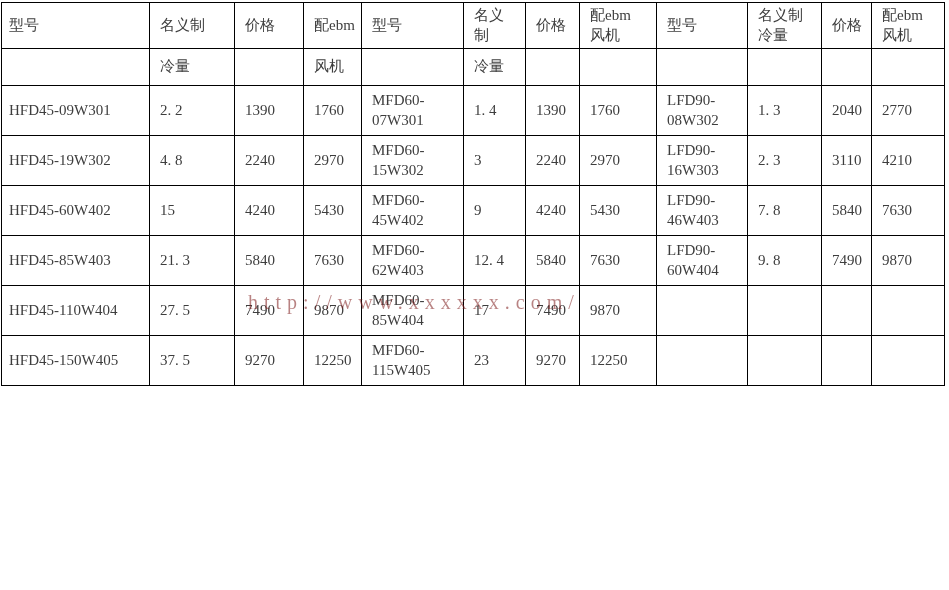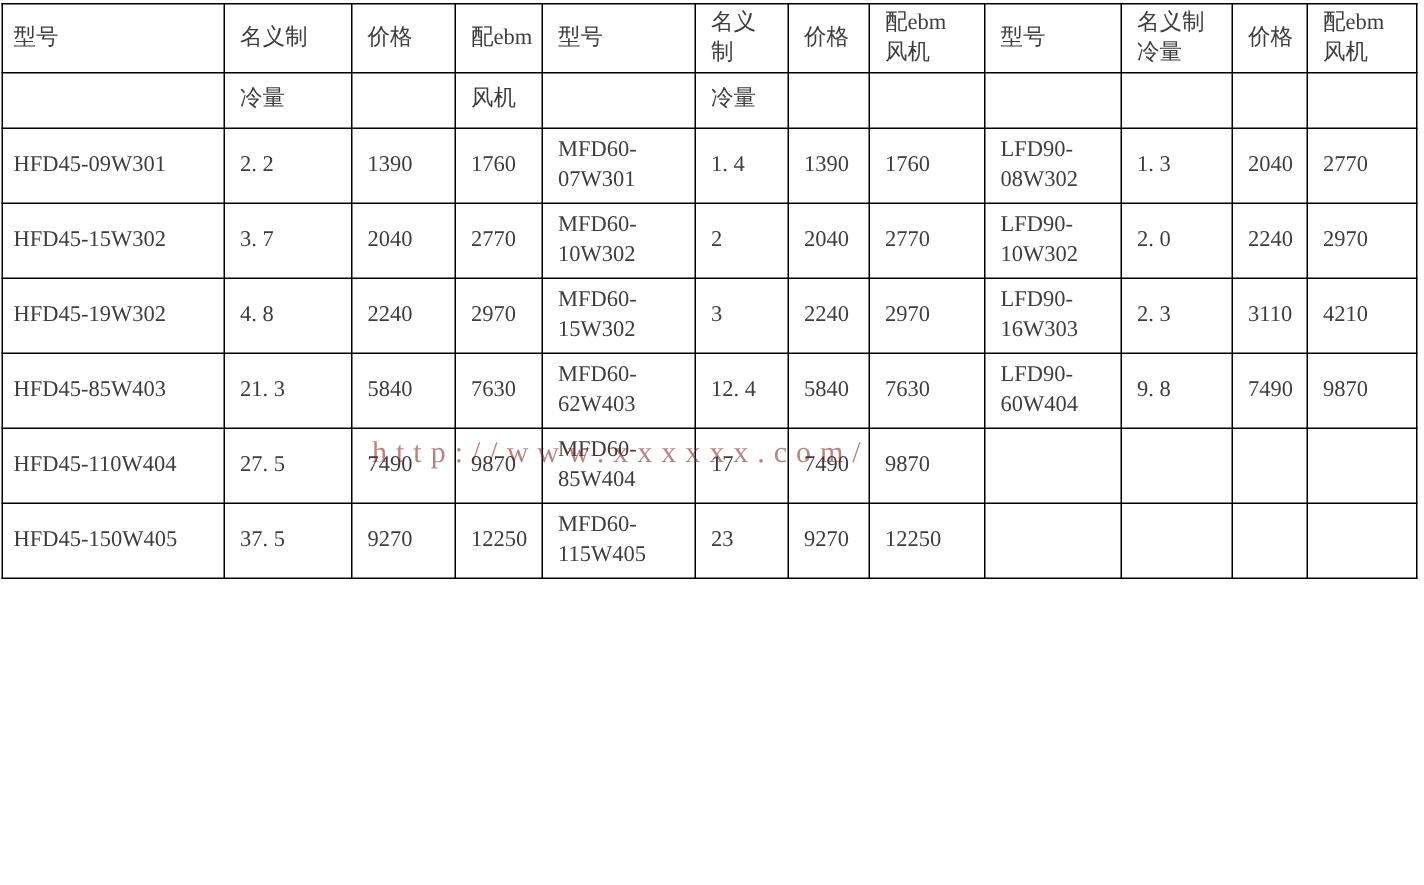--- a/index.html
+++ b/index.html
@@ -115,50 +115,50 @@
           <td class="c5">1. 4</td>
           <td class="c6">1390</td>
           <td class="c7">1760</td>
           <td class="c8">LFD90-
 08W302</td>
           <td class="c9">1. 3</td>
           <td class="c10">2040</td>
           <td class="c11">2770</td>
         </tr>
         <tr class="data-row">
-          <td class="c0">HFD45-15W302</td>
-          <td class="c1">3. 7</td>
-          <td class="c2">2040</td>
-          <td class="c3">2770</td>
-          <td class="c4">MFD60-
-10W302</td>
-          <td class="c5">2</td>
-          <td class="c6">2040</td>
-          <td class="c7">2770</td>
-          <td class="c8">LFD90-
-10W302</td>
-          <td class="c9">2. 0</td>
-          <td class="c10">2240</td>
-          <td class="c11">2970</td>
-        </tr>
-        <tr class="data-row">
           <td class="c0">HFD45-19W302</td>
           <td class="c1">4. 8</td>
           <td class="c2">2240</td>
           <td class="c3">2970</td>
           <td class="c4">MFD60-
 15W302</td>
           <td class="c5">3</td>
           <td class="c6">2240</td>
           <td class="c7">2970</td>
           <td class="c8">LFD90-
 16W303</td>
           <td class="c9">2. 3</td>
           <td class="c10">3110</td>
           <td class="c11">4210</td>
+        </tr>
+        <tr class="data-row">
+          <td class="c0">HFD45-60W402</td>
+          <td class="c1">15</td>
+          <td class="c2">4240</td>
+          <td class="c3">5430</td>
+          <td class="c4">MFD60-
+45W402</td>
+          <td class="c5">9</td>
+          <td class="c6">4240</td>
+          <td class="c7">5430</td>
+          <td class="c8">LFD90-
+46W403</td>
+          <td class="c9">7. 8</td>
+          <td class="c10">5840</td>
+          <td class="c11">7630</td>
         </tr>
         <tr class="data-row">
           <td class="c0">HFD45-85W403</td>
           <td class="c1">21. 3</td>
           <td class="c2">5840</td>
           <td class="c3">7630</td>
           <td class="c4">MFD60-
 62W403</td>
           <td class="c5">12. 4</td>
           <td class="c6">5840</td>

